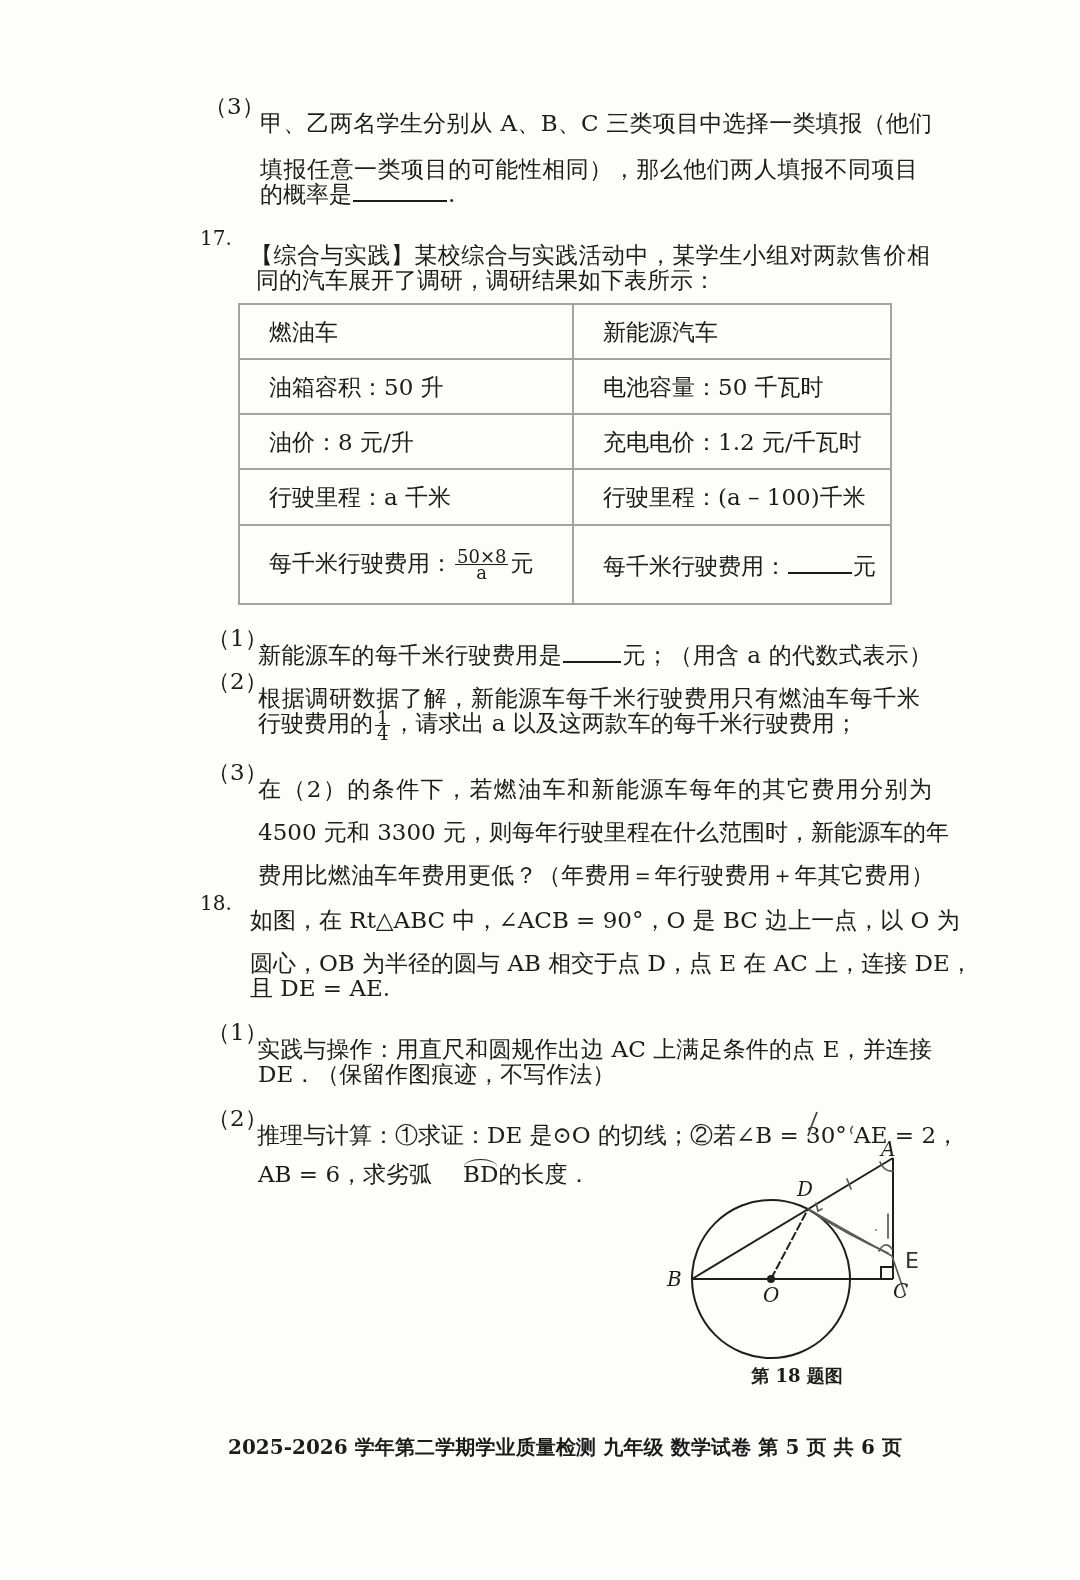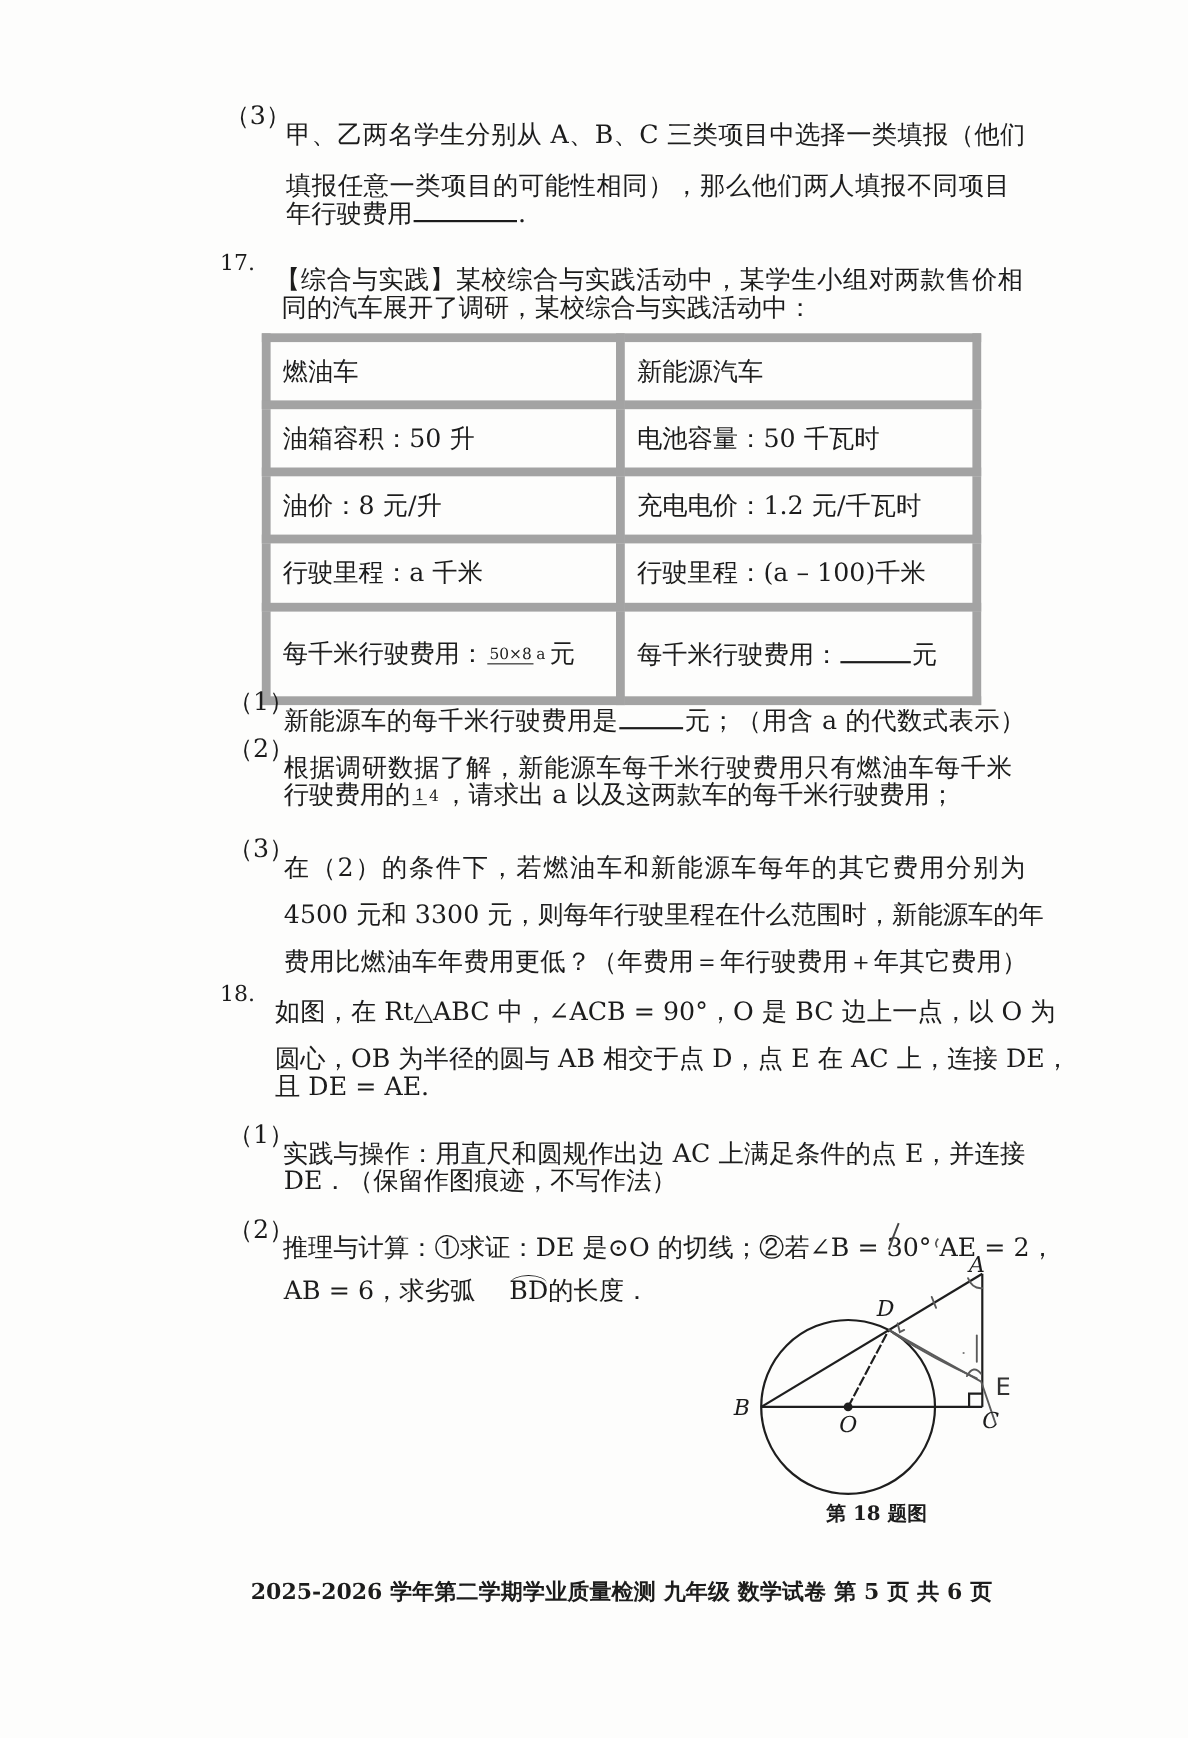--- a/index.html
+++ b/index.html
@@ -13,38 +13,38 @@
       white-space: nowrap;
     }
     .j { text-align: justify; text-align-last: justify; margin-top: 17px; }
     .lbl { position: absolute; font-size: 23px; line-height: 32px; height: 32px; white-space: nowrap; }
     .num { position: absolute; font-size: 20px; line-height: 32px; height: 32px; white-space: nowrap; }
     .blank {
       display: inline-block; border-bottom: 2px solid #1c1c1c; height: 22px;
       vertical-align: baseline; margin: 0 1px;
     }
     .frac {
-      display: inline-flex; flex-direction: row; align-items: center;
-      vertical-align: middle; font-size: 14px; line-height: 15px; margin: 0 2px;
+      display: inline-flex; flex-direction: column; align-items: center;
+      vertical-align: middle; font-size: 18px; line-height: 15px; margin: 0 2px;
     }
     .frac .n { padding: 0 2px; border-bottom: 1.5px solid #1c1c1c; }
     .frac .d { padding: 0 2px; }
     .arc { position: relative; display: inline-block; margin-left: 31px; }
     .arc::before {
       content: ""; position: absolute; left: 1px; right: 1px; top: 1px; height: 7px;
       border-top: 1.6px solid #1c1c1c; border-radius: 50% 50% 0 0 / 100% 100% 0 0;
     }
 
     
     .tbl {
       position: absolute; left: 238px; top: 303px; width: 654px;
       border-collapse: collapse; font-size: 23px;
     }
     .tbl td {
-      border: 8px solid #a3a3a3; padding: 0 0 0 11px; vertical-align: middle;
+      border: 2px solid #a3a3a3; padding: 0 0 0 29px; vertical-align: middle;
       white-space: nowrap; line-height: 28px;
     }
     .tbl td.lc { width: 303px; }
     .tbl tr.r57 td { height: 53px; }
     .tbl tr.r58 td { height: 54px; }
     .tbl tr.r81 td { height: 77px; }
 
     .fig { position: absolute; }
     .fig .stroke { stroke: #1e1e1e; stroke-width: 2; fill: none; }
     .fig .pencil { stroke: #5a5a5a; stroke-width: 1.7; fill: none; stroke-linecap: round; }
@@ -59,26 +59,26 @@
     }
     .marks { position: absolute; left: 790px; top: 1100px; }
   </style>
 </head>
 <body>
 
 <div class="lbl" style="left:204px;top:90px">（3）</div>
 <div class="ln j" style="left:260px;top:90px;width:672px">甲、乙两名学生分别从 A、B、C 三类项目中选择一类填报（他们</div>
 <div class="ln j" style="left:260px;top:136px;width:658px">填报任意一类项目的可能性相同），那么他们两人填报不同项目</div>
 <div class="ln" style="left:260px;top:178px">
-  <span>年行驶费用</span><span class="blank" style="width:94px"></span><span>.</span>
+  <span>的概率是</span><span class="blank" style="width:94px"></span><span>.</span>
 </div>
 
 <div class="num" style="left:200px;top:222px">17.</div>
 <div class="ln j" style="left:250px;top:222px;width:680px">【综合与实践】某校综合与实践活动中，某学生小组对两款售价相</div>
-<div class="ln" style="left:256px;top:264px">同的汽车展开了调研，某校综合与实践活动中：</div>
+<div class="ln" style="left:256px;top:264px">同的汽车展开了调研，调研结果如下表所示：</div>
 
 <table class="tbl">
   <tbody>
       <tr class="r57">
     <td class="lc">燃油车</td>
     <td>新能源汽车</td>
   </tr>
   <tr class="r57">
     <td class="lc">油箱容积：50 升</td>
     <td>电池容量：50 千瓦时</td>

